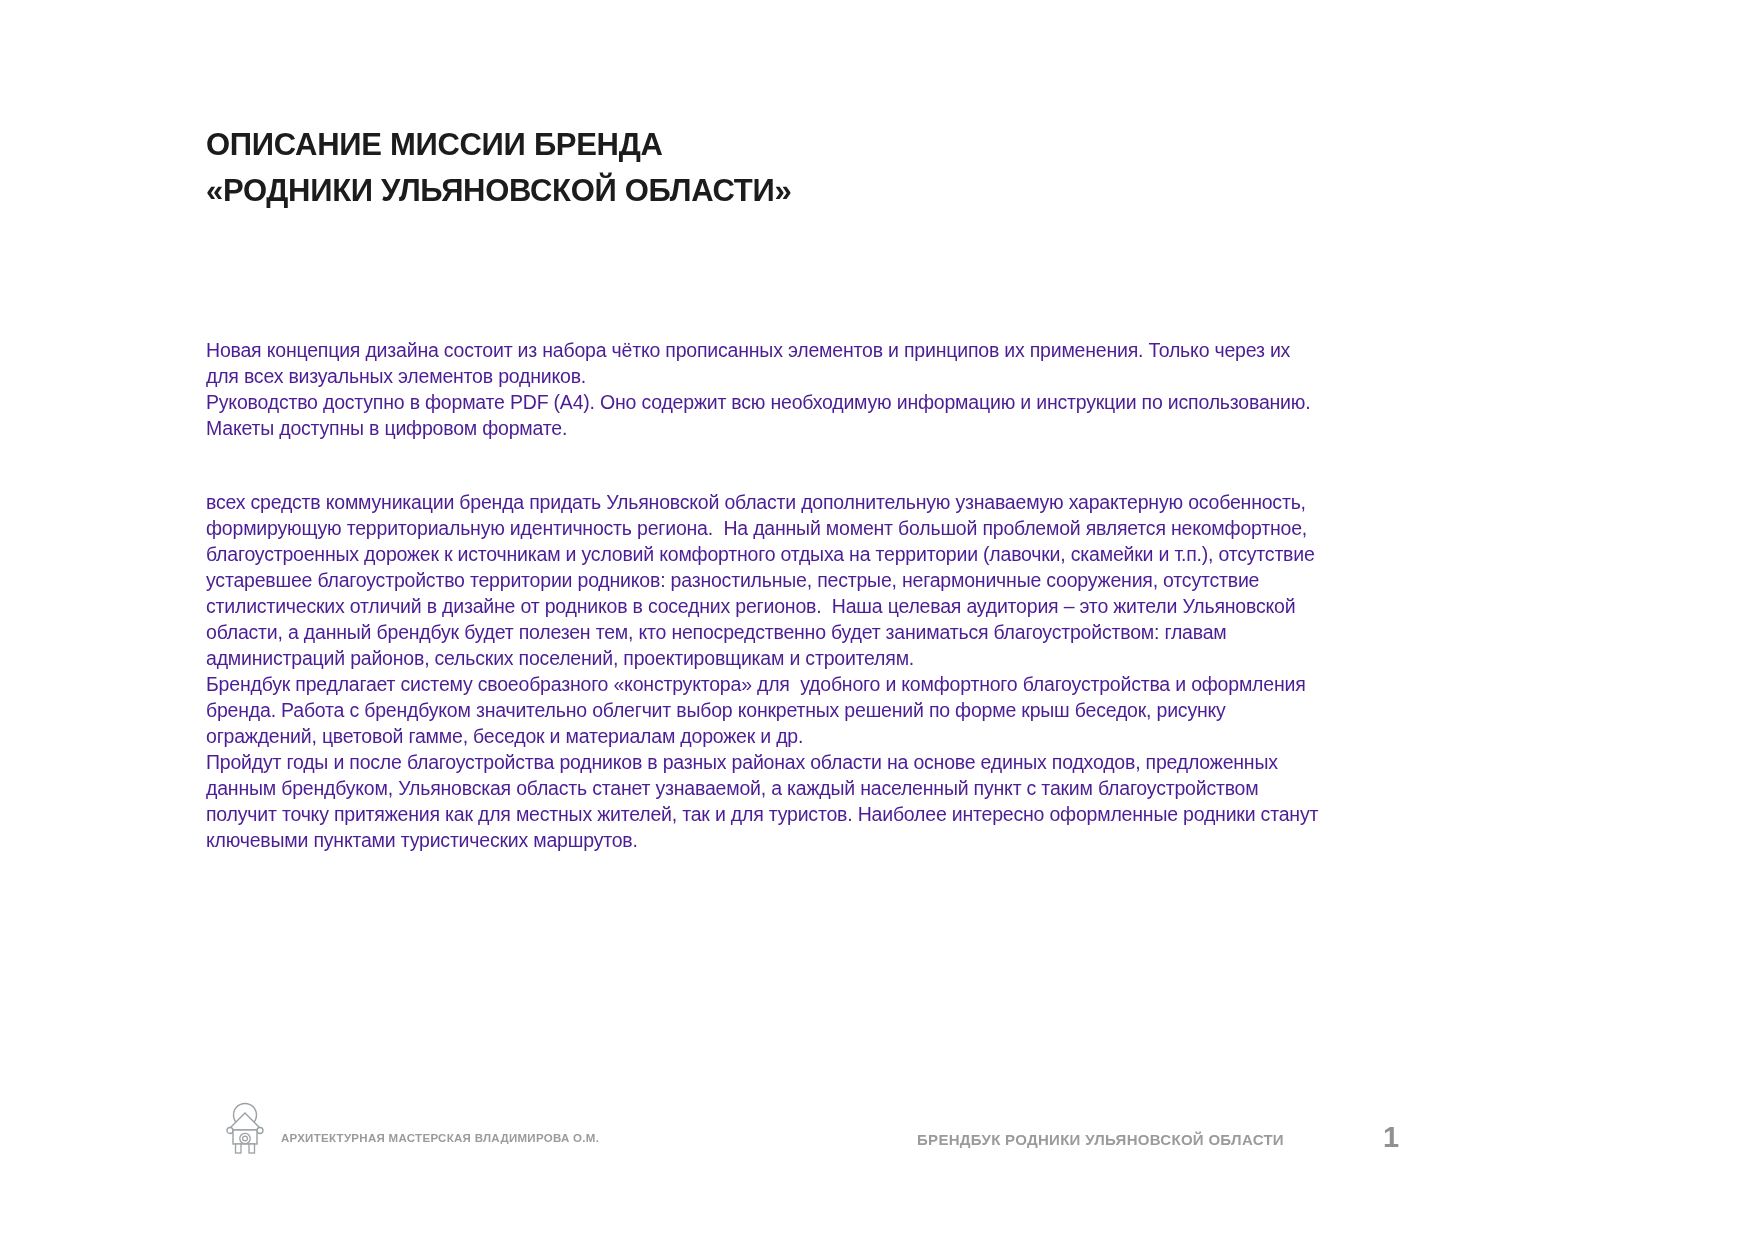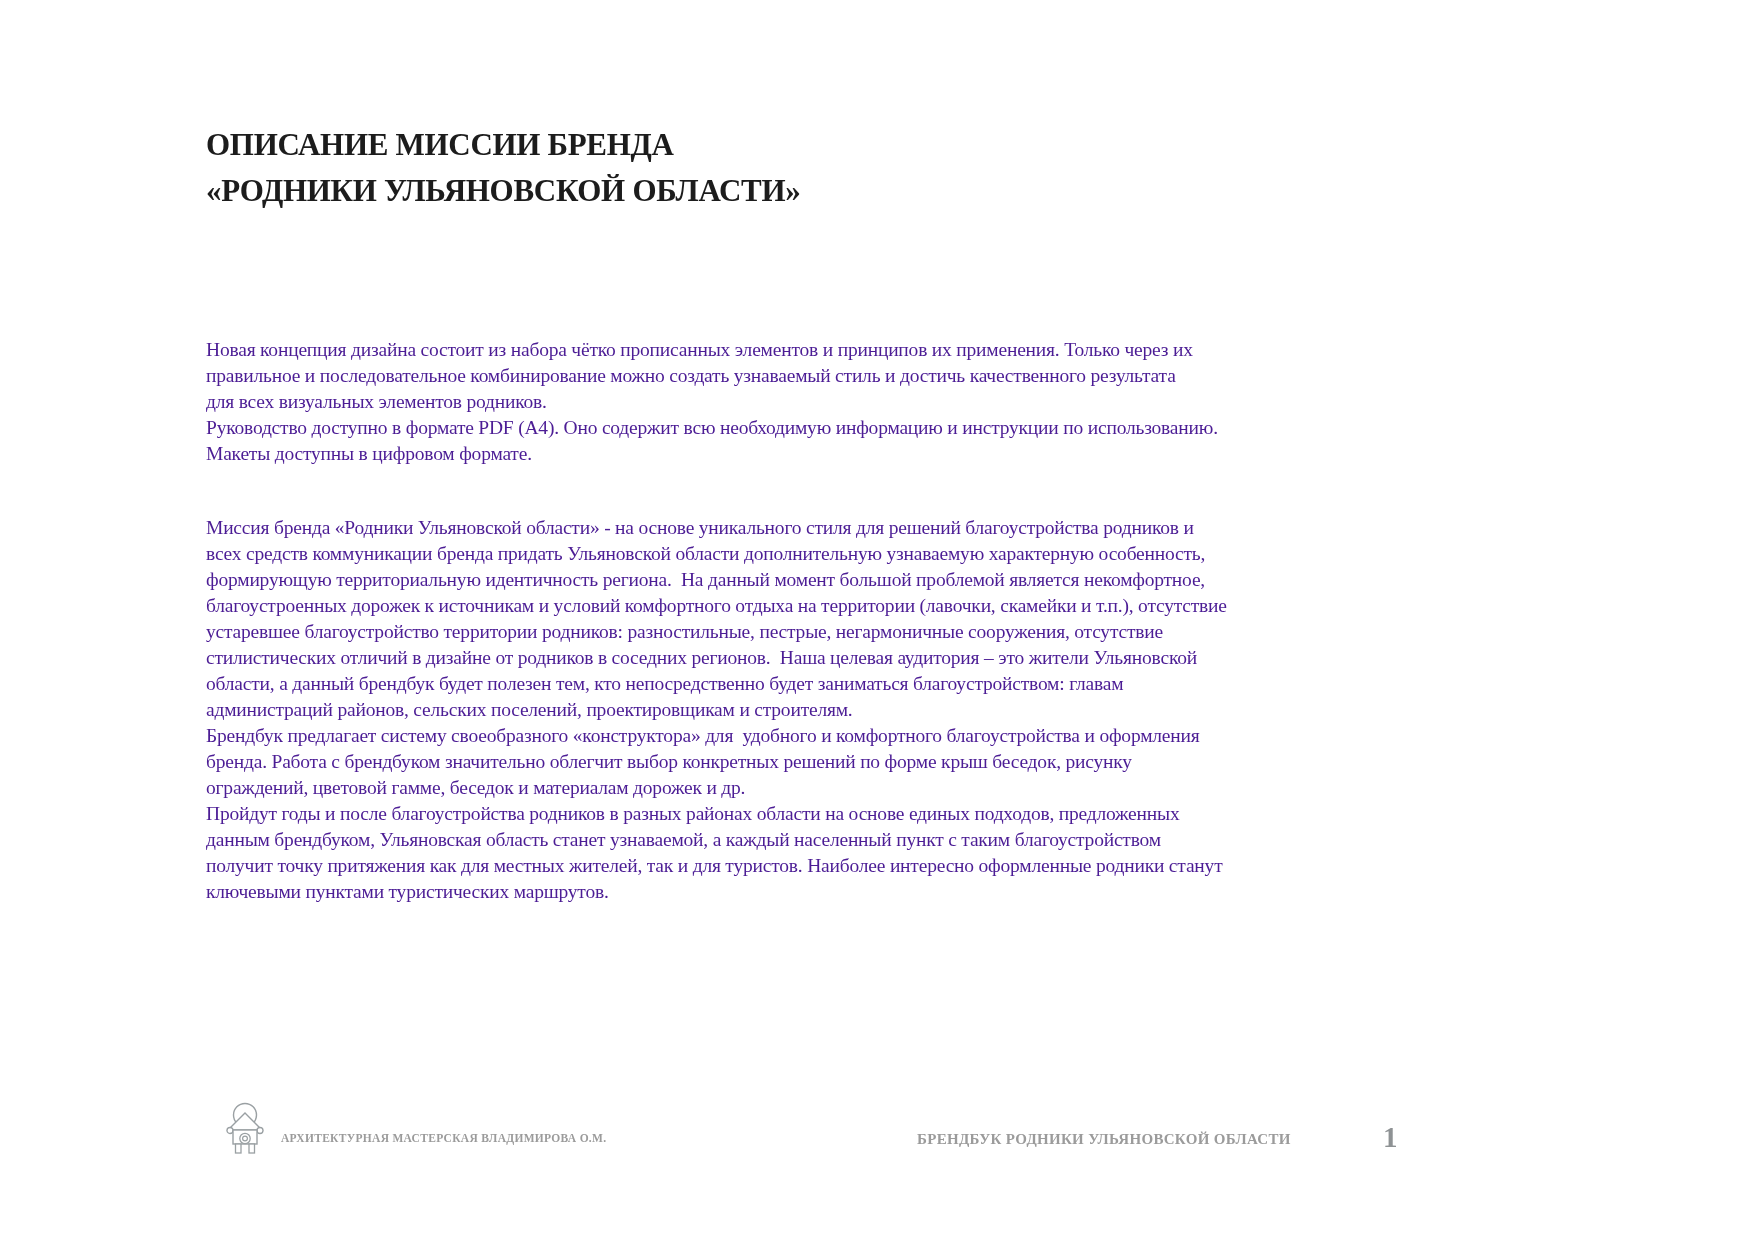--- a/index.html
+++ b/index.html
@@ -3,21 +3,21 @@
 <meta charset="utf-8">
 <style>
   * { margin: 0; padding: 0; box-sizing: border-box; }
   html, body { background: #ffffff; }
   .page {
     position: relative;
     width: 1754px;
     height: 1240px;
     background: #ffffff;
     overflow: hidden;
-    font-family: Liberation Serif, serif;
+    font-family: Liberation Sans, sans-serif;
   }
   .title {
     position: absolute;
     left: 206px;
     top: 122px;
     color: #1c1c1c;
     font-size: 31px;
     font-weight: 700;
     line-height: 46px;
     letter-spacing: -0.3px;
@@ -85,27 +85,25 @@
 <div class="page">
 
   <h1 class="title">
     <span class="title-line">ОПИСАНИЕ МИССИИ БРЕНДА</span>
     <span class="title-line">«РОДНИКИ УЛЬЯНОВСКОЙ ОБЛАСТИ»</span>
   </h1>
 
   <div class="body-text">
       <div class="paragraph">
         <div class="line">Новая концепция дизайна состоит из набора чётко прописанных элементов и принципов их применения. Только через их</div>
-        <div class="line">правильное и последовательное комбинирование можно создать узнаваемый стиль и достичь качественного результата</div>
         <div class="line">для всех визуальных элементов родников.</div>
         <div class="line">Руководство доступно в формате PDF (А4). Оно содержит всю необходимую информацию и инструкции по использованию.</div>
         <div class="line">Макеты доступны в цифровом формате.</div>
       </div>
       <div class="paragraph">
-        <div class="line">Миссия бренда «Родники Ульяновской области» - на основе уникального стиля для решений благоустройства родников и</div>
         <div class="line">всех средств коммуникации бренда придать Ульяновской области дополнительную узнаваемую характерную особенность,</div>
         <div class="line">формирующую территориальную идентичность региона.  На данный момент большой проблемой является некомфортное,</div>
         <div class="line">благоустроенных дорожек к источникам и условий комфортного отдыха на территории (лавочки, скамейки и т.п.), отсутствие</div>
         <div class="line">устаревшее благоустройство территории родников: разностильные, пестрые, негармоничные сооружения, отсутствие</div>
         <div class="line">стилистических отличий в дизайне от родников в соседних регионов.  Наша целевая аудитория – это жители Ульяновской</div>
         <div class="line">области, а данный брендбук будет полезен тем, кто непосредственно будет заниматься благоустройством: главам</div>
         <div class="line">администраций районов, сельских поселений, проектировщикам и строителям.</div>
         <div class="line">Брендбук предлагает систему своеобразного «конструктора» для  удобного и комфортного благоустройства и оформления</div>
         <div class="line">бренда. Работа с брендбуком значительно облегчит выбор конкретных решений по форме крыш беседок, рисунку</div>
         <div class="line">ограждений, цветовой гамме, беседок и материалам дорожек и др.</div>

